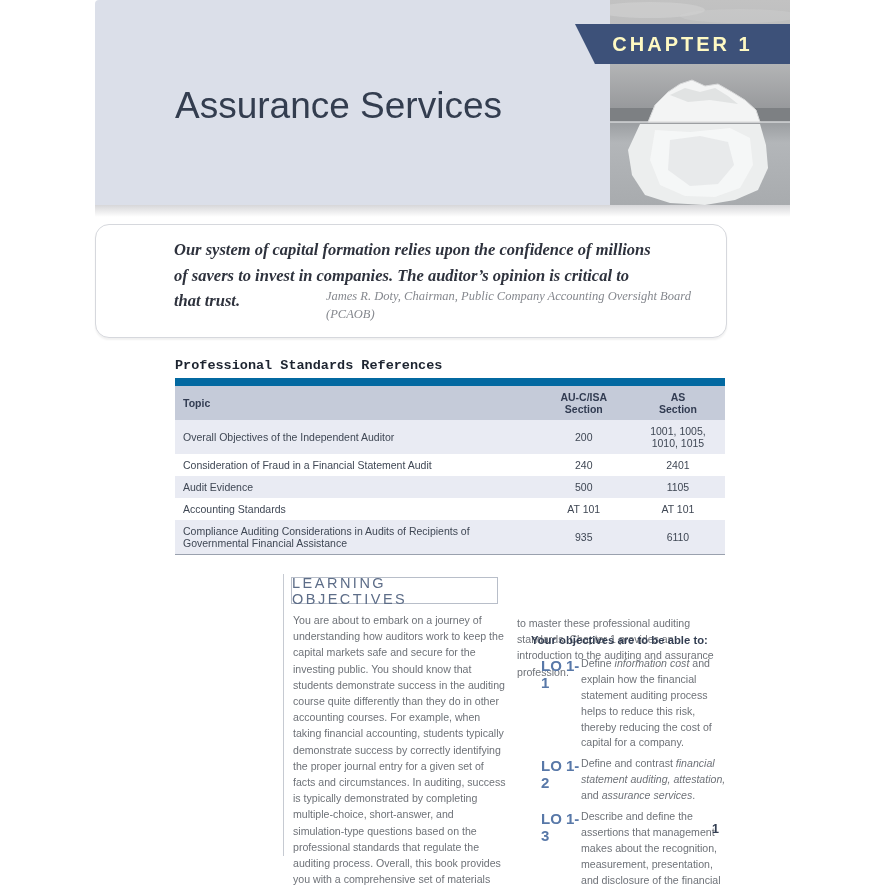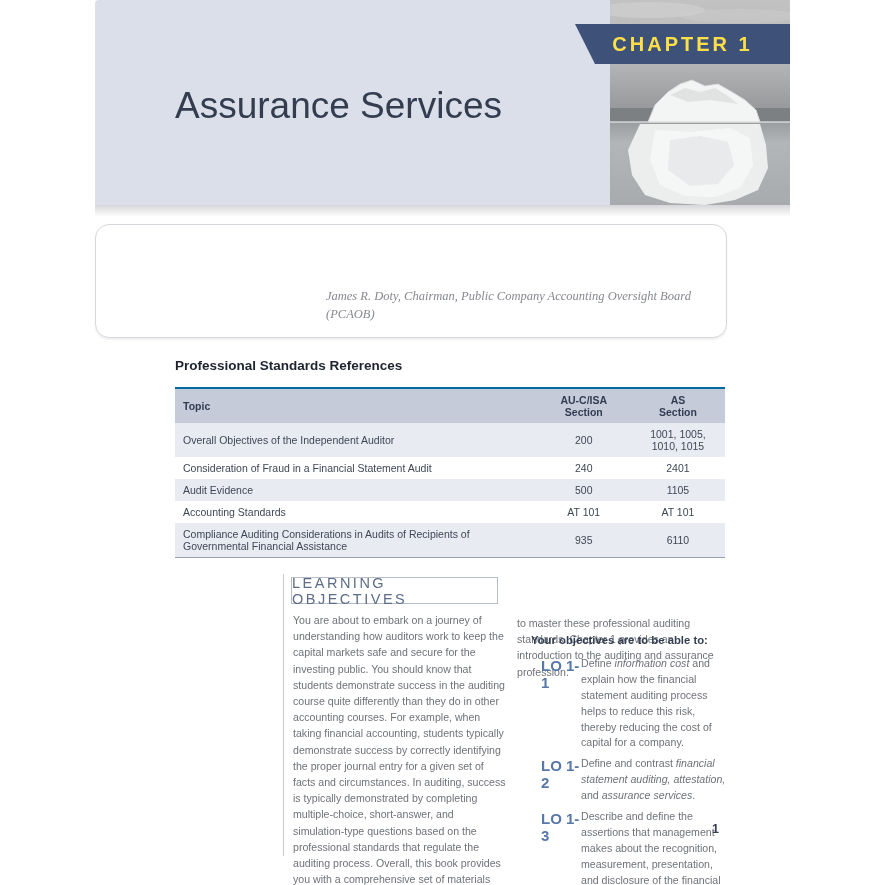--- a/index.html
+++ b/index.html
@@ -18,21 +18,21 @@
   .header-shadow{
     position:absolute;left:95px;top:205px;width:695px;height:12px;
     background:linear-gradient(#c9c9cc, rgba(255,255,255,0));
     opacity:.75;
   }
   .chapter-banner{
     position:absolute;left:575px;top:24px;width:215px;height:40px;
     background:#3d5179;
     clip-path:polygon(0 0,100% 0,100% 100%,20px 100%);
     display:flex;align-items:center;justify-content:center;
-    color:#fde047;font-size:20px;font-weight:bold;letter-spacing:3px;
+    color:#fef9c3;font-size:20px;font-weight:bold;letter-spacing:3px;
     box-shadow:0 2px 3px rgba(0,0,0,.25);
   }
   .chapter-title{
     position:absolute;left:175px;top:84px;
     font-size:37px;line-height:1.2;color:#333d4f;font-weight:400;
   }
   
   .quote-card{
     position:absolute;left:95px;top:224px;width:630px;height:112px;
     background:#ffffff;border:1px solid #d6d8dd;border-radius:14px;
@@ -44,25 +44,25 @@
     font-size:16.5px;line-height:1.55;color:#2e323d;
   }
   .quote-attribution{
     position:absolute;left:230px;top:62px;width:380px;
     font-family:"Liberation Serif", serif;font-style:italic;
     font-size:12.5px;line-height:1.45;color:#85888e;
   }
   
   .standards{position:absolute;left:175px;top:358px;width:550px;}
   .standards-title{
-    font-family:Liberation Sans, sans-serif;font-weight:bold;
-    font-size:13.5px;color:#1d2430;margin-bottom:14px;
+    font-family:Liberation Mono, monospace;font-weight:bold;
+    font-size:13.5px;color:#1d2430;margin-bottom:5px;
   }
   .std-table{
-    width:550px;border-top:2px solid #0369a1;border-bottom:1px solid #9aa1ae;
+    width:550px;border-top:8px solid #0369a1;border-bottom:1px solid #9aa1ae;
     border-collapse:collapse;font-size:10.5px;color:#3f4754;
   }
   .std-table .hdr{background:#c5cbd9;color:#323c52;font-weight:bold;}
   .std-table td{padding:5px 6px;vertical-align:middle;}
   .std-table .c-topic{width:372px;text-align:left;padding-left:8px;}
   .std-table .c-auc{width:86px;text-align:center;}
   .std-table .c-as{width:86px;text-align:center;}
   .std-table .pre{white-space:pre-line;}
   .row-alt{background:#e9ebf3;padding-left:32px;}
   .row-plain{background:#ffffff;}
@@ -146,20 +146,21 @@
 
   <div class="chapter-banner">
     <span>CHAPTER 1</span>
   </div>
 
   <div class="chapter-title">
     <div>Assurance Services</div>
   </div>
 
   <div class="quote-card">
+    <div class="quote-text">Our system of capital formation relies upon the confidence of millions of savers to invest in companies. The auditor’s opinion is critical to that trust.</div>
     <div class="quote-attribution">James R. Doty, Chairman, Public Company Accounting Oversight Board (PCAOB)</div>
   </div>
 
   <div class="standards">
     <div class="standards-title">Professional Standards References</div>
     <table class="std-table">
       <tbody>
         <tr class="hdr">
           <td class="c-topic">Topic</td>
           <td class="c-auc pre">AU-C/ISA

